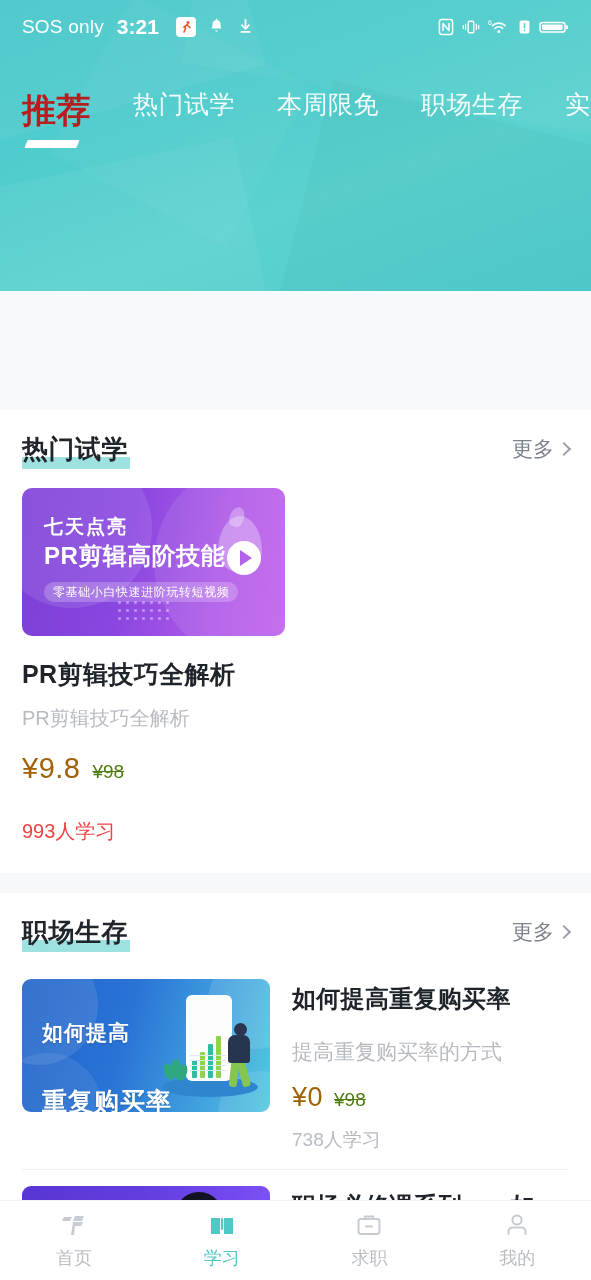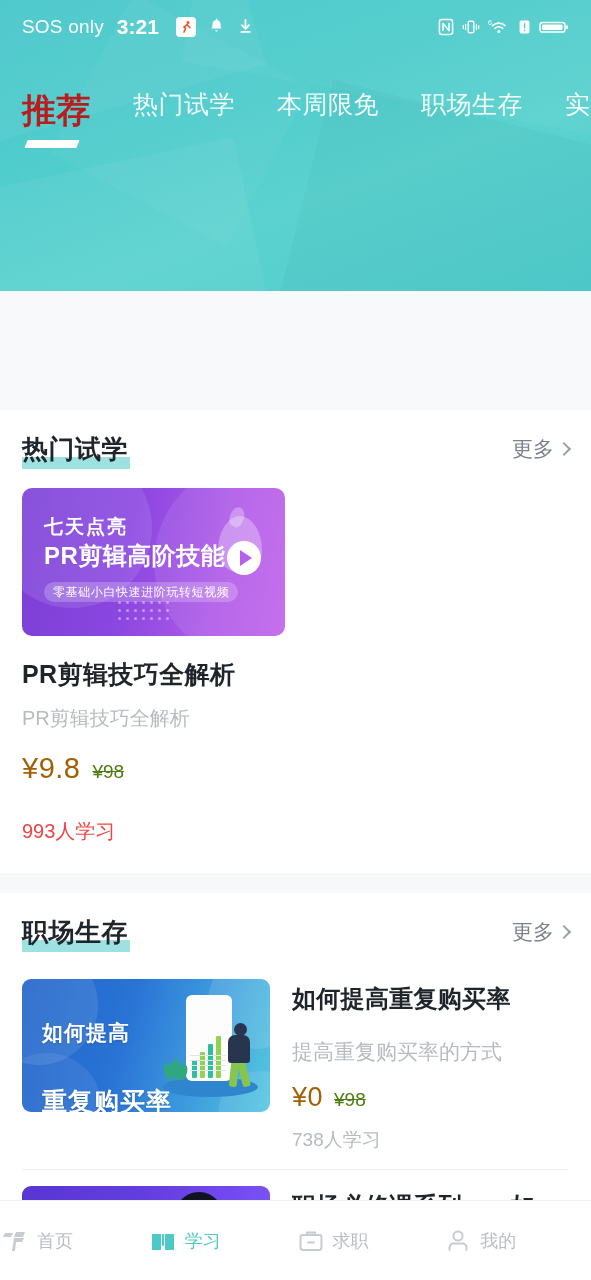--- a/index.html
+++ b/index.html
@@ -160,21 +160,21 @@
   .pp-woman-hair{ position:absolute; left:150px; top:6px; width:54px; height:62px; background:#111322; border-radius:50% 50% 42% 42%; }
   .pp-woman-face{ position:absolute; left:164px; top:22px; width:30px; height:38px; background:#f6e2dc; border-radius:46%; }
   .pp-leaf{ position:absolute; left:112px; top:46px; width:40px; height:56px; background:linear-gradient(160deg,#3fa0e8,#2f7fd6); border-radius:60% 0 60% 0; transform:rotate(-16deg); }
 
   
   .bottomnav{
     position:absolute; left:0; bottom:0; width:591px; height:80px;
     background:#ffffff; border-top:1px solid #f0f1f3;
     display:flex; align-items:center;
   }
-  .nav-item{ flex:1; display:flex; align-items:center; gap:7px; }
+  .nav-item{ flex:1; display:flex; flex-direction:column; align-items:center; gap:7px; }
   .nav-label{ font-size:18px; color:#b9bec4; }
   .nav-item.active .nav-label{ color:#4fc9c6; }
   .nav-ico{ width:30px; height:28px; display:flex; align-items:center; justify-content:center; }
 </style>
 </head>
 <body>
 
 <div class="header">
   <div class="hdr-shape sh1"></div>
   <div class="hdr-shape sh2"></div>

